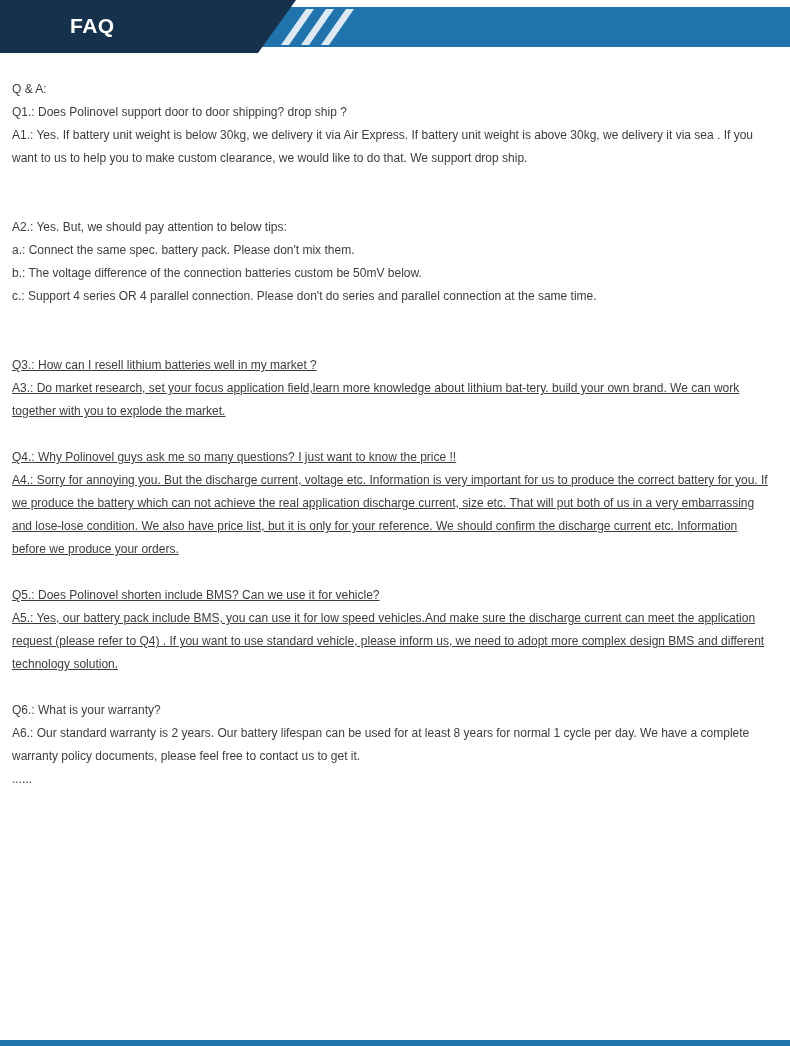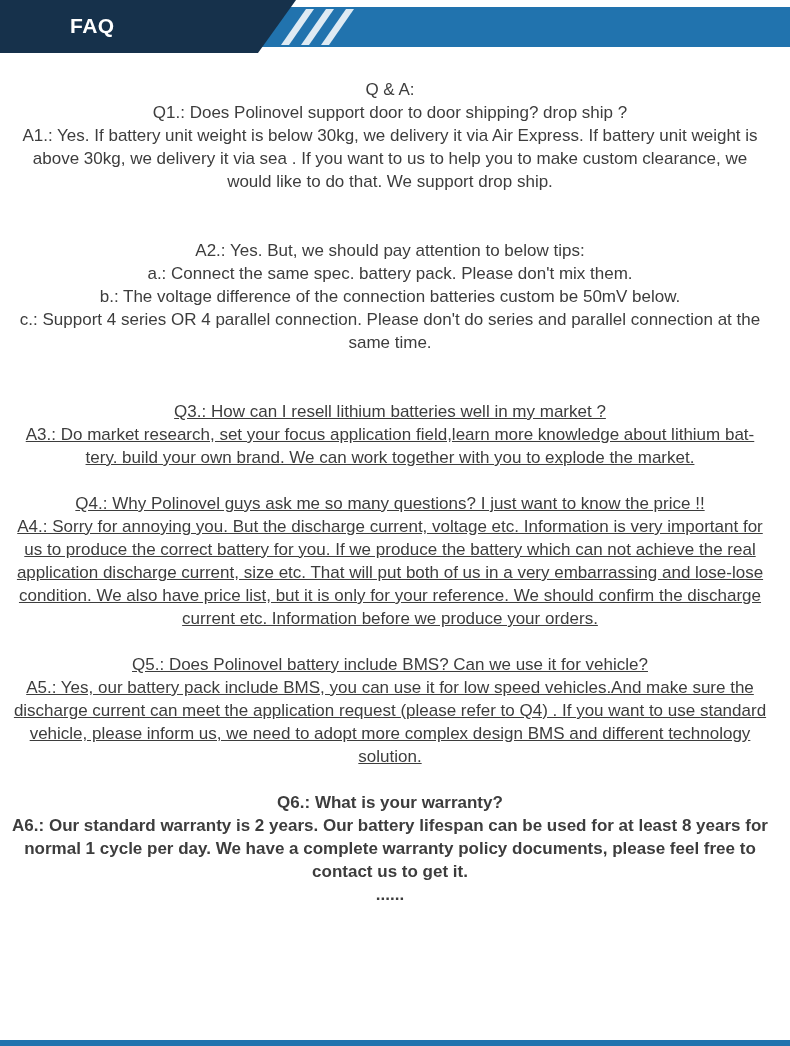--- a/index.html
+++ b/index.html
@@ -29,29 +29,28 @@
     position:absolute;
     left:70px;top:50%;
     transform:translateY(-54%);
     color:#ffffff;
     font-size:21px;
     font-weight:700;
     letter-spacing:.5px;
   }
   .content{
     padding:25px 22px 0 12px;
-    font-size:17px;
+    font-size:12px;
     line-height:23px;
-    text-align:center;
   }
   .line{margin:0;}
   .block{margin-bottom:23px;}
   .block.xl{margin-bottom:46px;}
   .block.lg{margin-bottom:23px;text-decoration:underline;}
-  .block.none{margin-bottom:12px;font-weight:bold;}
+  .block.none{margin-bottom:12px;}
   .footer-bar{
     position:absolute;
     left:0;bottom:0;
     width:790px;height:6px;
     background:var(--banner-blue);
   }
 </style>
 </head>
 <body>
 
@@ -81,21 +80,21 @@
       </div>
       <div class="block lg">
         <p class="line">Q3.: How can I resell lithium batteries well in my market ?</p>
         <p class="line">A3.: Do market research, set your focus application field,learn more knowledge about lithium bat-tery. build your own brand. We can work together with you to explode the market.</p>
       </div>
       <div class="block lg">
         <p class="line">Q4.: Why Polinovel guys ask me so many questions? I just want to know the price !!</p>
         <p class="line">A4.: Sorry for annoying you. But the discharge current, voltage etc. Information is very important for us to produce the correct battery for you. If we produce the battery which can not achieve the real application discharge current, size etc. That will put both of us in a very embarrassing and lose-lose condition. We also have price list, but it is only for your reference. We should confirm the discharge current etc. Information before we produce your orders.</p>
       </div>
       <div class="block lg">
-        <p class="line">Q5.: Does Polinovel battery include BMS? Can we use it for vehicle?</p>
+        <p class="line">Q5.: Does Polinovel shorten include BMS? Can we use it for vehicle?</p>
         <p class="line">A5.: Yes, our battery pack include BMS, you can use it for low speed vehicles.And make sure the discharge current can meet the application request (please refer to Q4) . If you want to use standard vehicle, please inform us, we need to adopt more complex design BMS and different technology solution.</p>
       </div>
       <div class="block none">
         <p class="line">Q6.: What is your warranty?</p>
         <p class="line">A6.: Our standard warranty is 2 years. Our battery lifespan can be used for at least 8 years for normal 1 cycle per day. We have a complete warranty policy documents, please feel free to contact us to get it.</p>
         <p class="line">......</p>
       </div>
     </div>
 </main>
 

